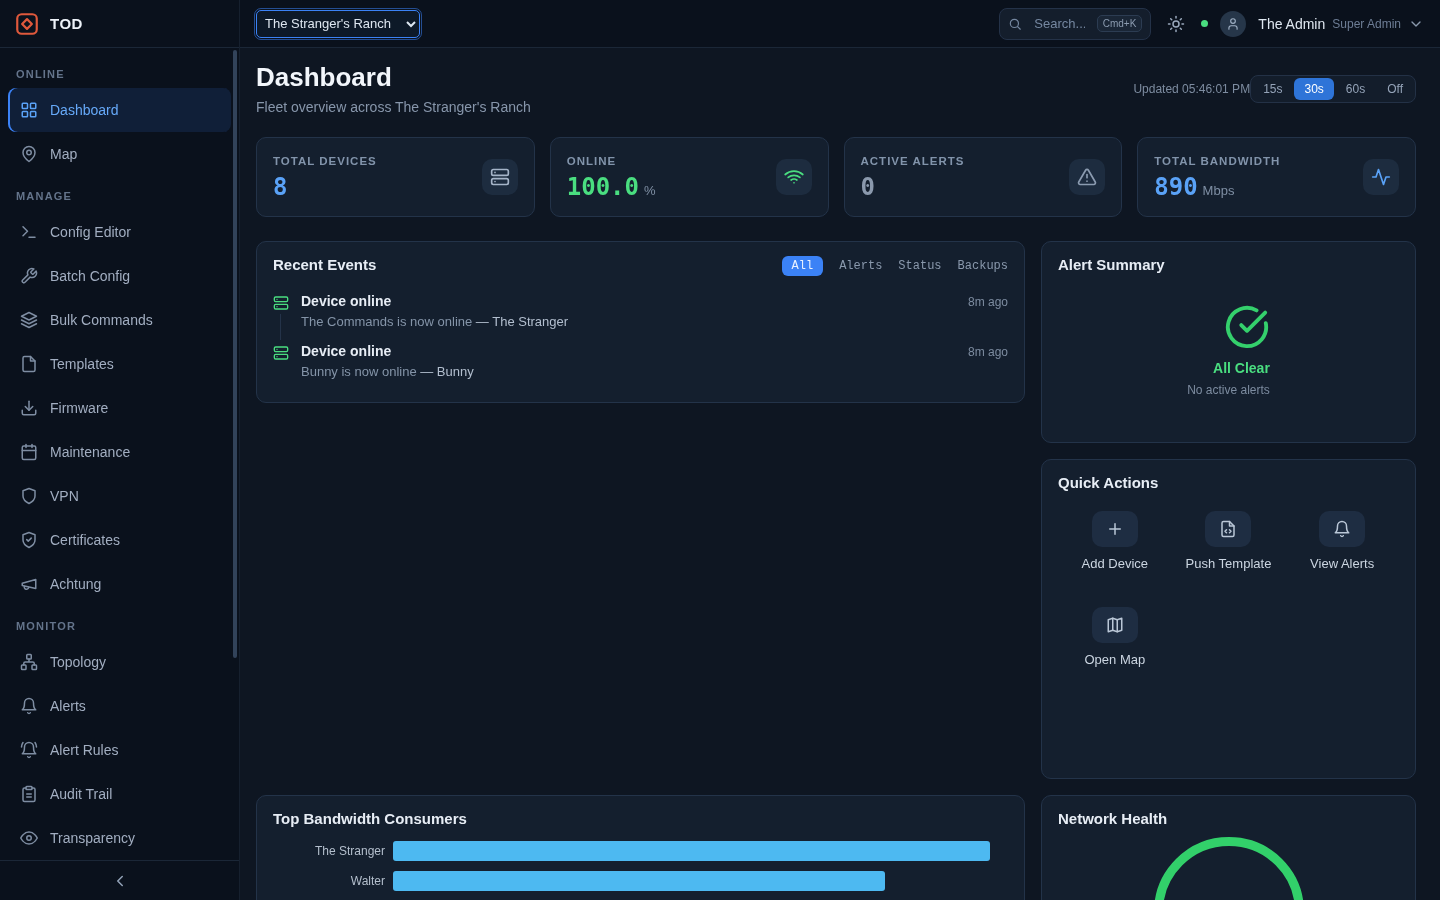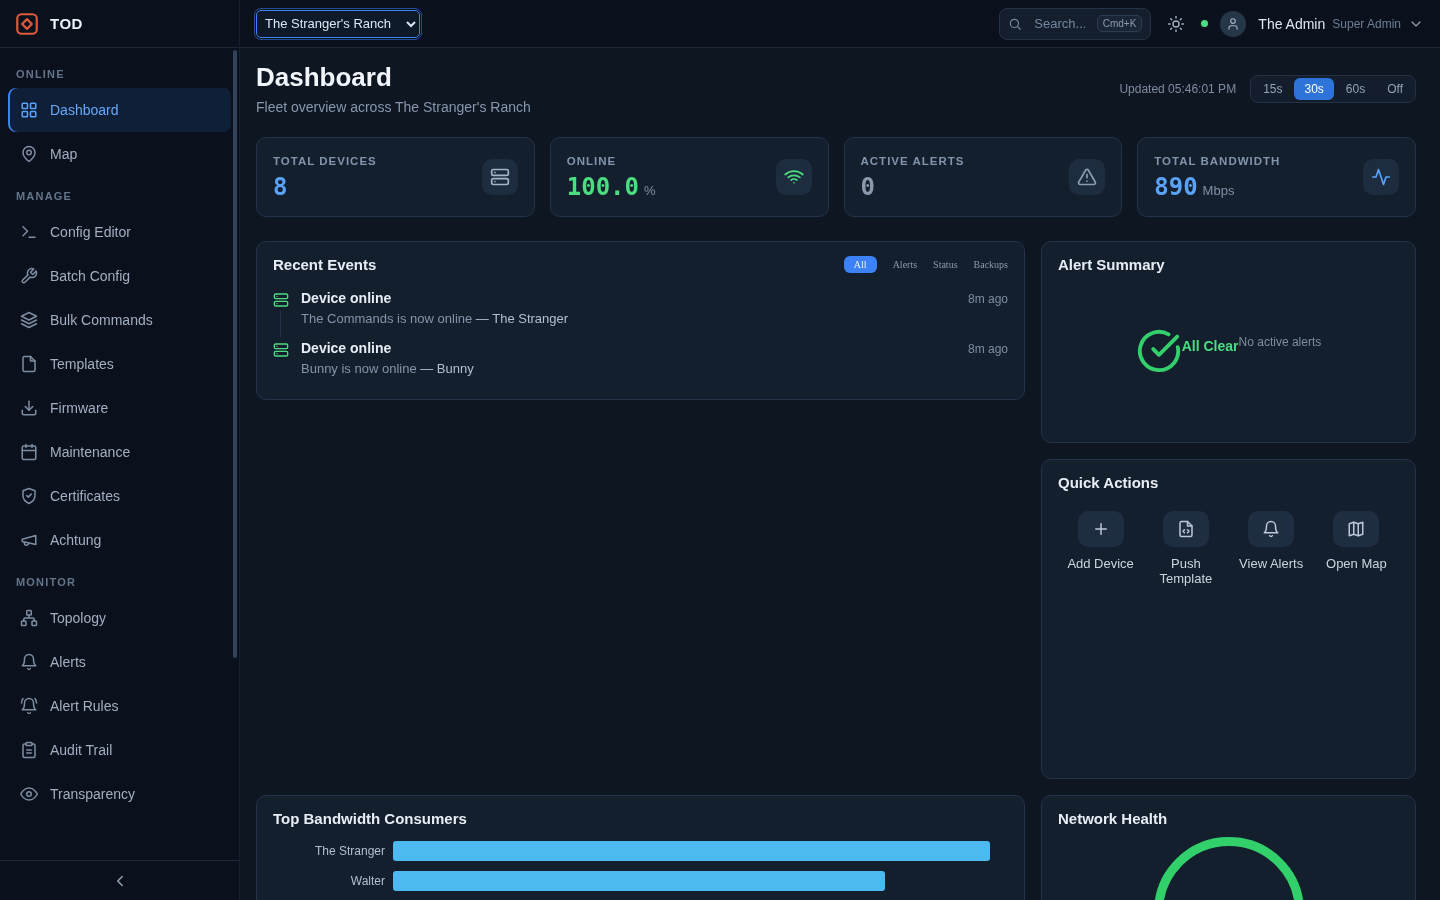--- a/index.html
+++ b/index.html
@@ -59,21 +59,21 @@
   .user-meta{display:flex;align-items:center;gap:7px;cursor:pointer}
   .user-name{font-size:14px;color:#dfe7f0}
   .user-role{font-size:12px;color:#6d7d95}
   .chev{color:#8a99ad}
 
   
   .content{flex:1;padding:14px 24px 0 16px;overflow:hidden}
   .page-head{display:flex;justify-content:space-between;align-items:center}
   .page-title{font-size:26px;font-weight:700;color:#f2f6fb}
   .page-subtitle{font-size:14px;color:#8796ab;margin-top:6px}
-  .head-right{display:flex;align-items:center;gap:14px}
+  .head-right{display:flex;align-items:center;}
   .updated{font-size:12px;color:#7d8ca0}
   .segmented{display:flex;gap:2px;background:#131d2b;border:1px solid #233146;border-radius:8px;padding:2px}
   .seg-btn{font-size:12px;padding:4px 10px;border-radius:6px;border:none;background:transparent;color:#94a3b8;cursor:pointer;font-family:"Liberation Sans",sans-serif}
   .seg-btn.active{background:var(--blue-strong);color:#fff}
 
   .stats{margin-top:22px;display:grid;grid-template-columns:repeat(4,1fr);gap:15px}
   .stat-card{height:80px;background:var(--card);border:1px solid var(--border);border-radius:10px;padding:13px 16px;display:flex;justify-content:space-between;align-items:center}
   .stat-left{display:flex;flex-direction:column;gap:8px}
   .stat-label{font-size:11.5px;font-weight:700;letter-spacing:1px;color:#8294ab}
   .stat-value-row{display:flex;align-items:baseline;gap:5px}
@@ -84,42 +84,42 @@
   .i-slate{color:#a5b4c8}.i-green{color:var(--green)}.i-gray{color:#8b9bb0}.i-blue{color:var(--blue)}
 
   .grid-main{margin-top:24px;display:grid;grid-template-columns:1fr 375px;grid-template-rows:202px 320px 280px;gap:16px}
   .card{background:var(--card);border:1px solid var(--border);border-radius:10px;padding:14px 16px}
   .card-title{font-size:15px;font-weight:600;color:#e7edf5}
 
   
   .re-card{grid-column:1;grid-row:1;align-self:start}
   .re-head{display:flex;justify-content:space-between;}
   .filters{display:flex;align-items:center;gap:16px}
-  .filter{font-size:10px;color:#8a99ad;background:none;border:none;cursor:pointer;padding:3px 0;font-family:Liberation Serif, serif}
+  .filter{font-size:12px;color:#8a99ad;background:none;border:none;cursor:pointer;padding:3px 0;font-family:Liberation Mono, monospace}
   .filter.active{background:#3b82f6;color:#eaf2ff;border-radius:6px;padding:3px 10px}
   .events{margin-top:12px}
   .event{display:flex;gap:12px;position:relative;padding:5px 0 9px}
   .event:not(:last-child)::after{content:"";position:absolute;left:7px;top:26px;bottom:-2px;width:1px;background:#243349}
   .ev-ic{color:var(--green);margin-top:2px;width:16px;height:16px}
   .ev-body{flex:1;min-width:0}
   .ev-title{font-size:14px;font-weight:600;color:#e7edf5}
   .ev-msg{font-size:13px;color:#8494a8;margin-top:5px}
   .ev-dev{color:#b3bfcf}
   .ev-time{font-size:12px;color:#7d8ca0;margin-top:2px}
 
   
   .as-card{grid-column:2;grid-row:1;display:flex;flex-direction:column}
-  .as-center{margin:auto;display:flex;flex-direction:row;align-items:flex-start}
+  .as-center{margin:auto;display:flex;flex-direction:column;align-items:flex-end}
   .as-icon{width:46px;height:46px;color:#34d06c;stroke-width:2}
   .as-status{margin-top:10px;font-size:14px;font-weight:600;color:var(--green)}
   .as-detail{margin-top:7px;font-size:12px;color:#7d8ca0}
 
   
   .qa-card{grid-column:2;grid-row:2}
-  .qa-grid{margin-top:20px;display:grid;grid-template-columns:1fr 1fr 1fr 1fr;row-gap:16px;justify-items:center}
+  .qa-grid{margin-top:20px;display:grid;grid-template-columns:1fr 1fr 1fr;row-gap:36px;justify-items:center}
   .qa-btn{background:none;border:none;display:flex;flex-direction:column;align-items:center;gap:9px;cursor:pointer;font-family:"Liberation Sans",sans-serif}
   .qa-chip{width:46px;height:36px;border-radius:10px;background:#1e2d42;display:grid;place-items:center;color:#bac7d7}
   .qa-label{font-size:13px;color:#cbd5e1}
 
   
   .bw-card{grid-column:1;grid-row:3}
   .bw-rows{margin-top:14px}
   .bw-row{display:flex;align-items:center;gap:8px;margin-top:10px}
   .bw-label{width:112px;text-align:right;font-size:12px;color:#b4bfcd;flex:none}
   .bw-track{flex:1;height:20px}
@@ -339,20 +339,26 @@
       <svg class="ic">
           <use href="#i-download"></use>
         </svg>
       <span>Firmware</span>
     </div>
     <div class="nav-item">
       <svg class="ic">
           <use href="#i-calendar"></use>
         </svg>
       <span>Maintenance</span>
+    </div>
+    <div class="nav-item">
+      <svg class="ic">
+          <use href="#i-shield"></use>
+        </svg>
+      <span>VPN</span>
     </div>
     <div class="nav-item">
       <svg class="ic">
           <use href="#i-shield-check"></use>
         </svg>
       <span>Certificates</span>
     </div>
     <div class="nav-item">
       <svg class="ic">
           <use href="#i-megaphone"></use>

